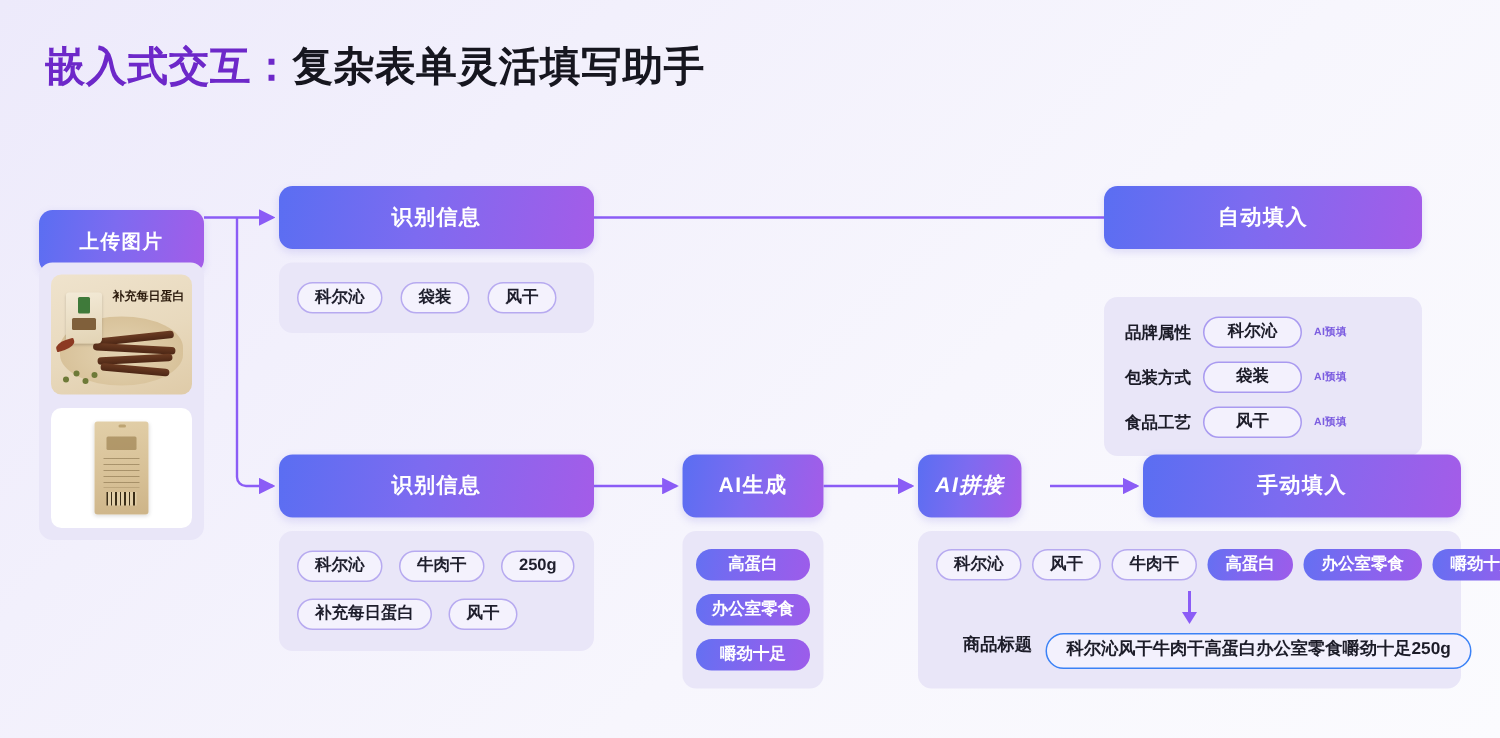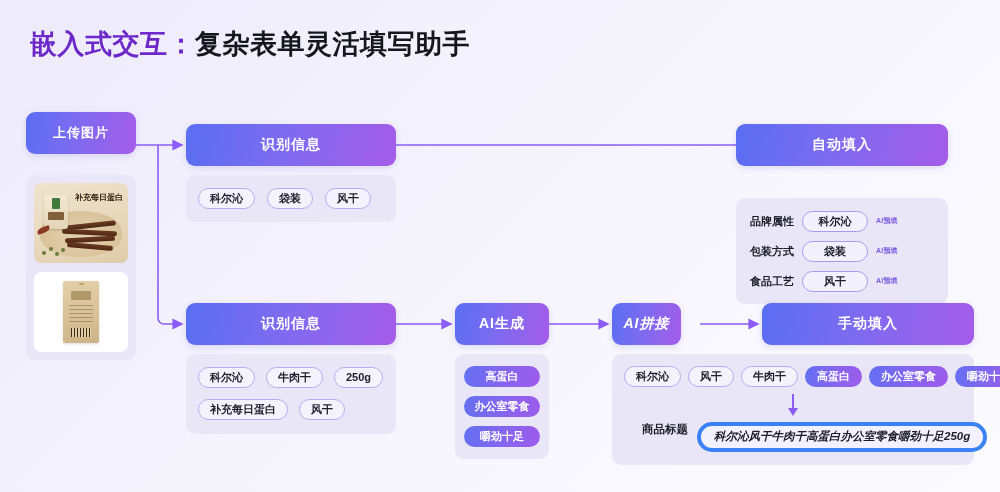--- a/index.html
+++ b/index.html
@@ -78,21 +78,21 @@
     white-space: nowrap;
   }
   .tag.filled {
     border: none;
     color: #ffffff;
     background: linear-gradient(100deg, #6470f2 0%, #8a63ee 60%, #9d5cea 100%);
     padding: 5px 12px;
   }
 
   
-  #upload-node { left: 26px; top: 112px; width: 110px; }
+  #upload-node { left: 26px; top: 140px; width: 110px; }
   #upload-node .node-head { height: 42px; font-size: 13px; }
   #upload-panel {
     position: absolute;
     left: 26px;
     top: 175px;
     width: 110px;
     height: 185px;
     background: #e9e6f8;
     border-radius: 9px;
     padding: 8px;
@@ -303,30 +303,29 @@
   }
   .title-row {
     display: flex;
     align-items: flex-start;
     gap: 9px;
     padding-left: 18px;
   }
   .title-row .form-label { font-size: 11.5px; }
   .title-value {
     box-sizing: border-box;
-    border: 4px solid #3b82f6;
+    border: 1px solid #3b82f6;
     background: #f3f1fd;
     border-radius: 999px;
     font-size: 11.5px;
     font-weight: bold;
     color: #1c1c28;
     padding: 5px 13px;
     line-height: 1;
     white-space: nowrap;
-    font-style: italic;
   }
 
   
   #manual-node { left: 762px; top: 303px; width: 212px; }
   #manual-node .node-head { height: 42px; }
 
   
   .edges {
     position: absolute;
     left: 0; top: 0;

